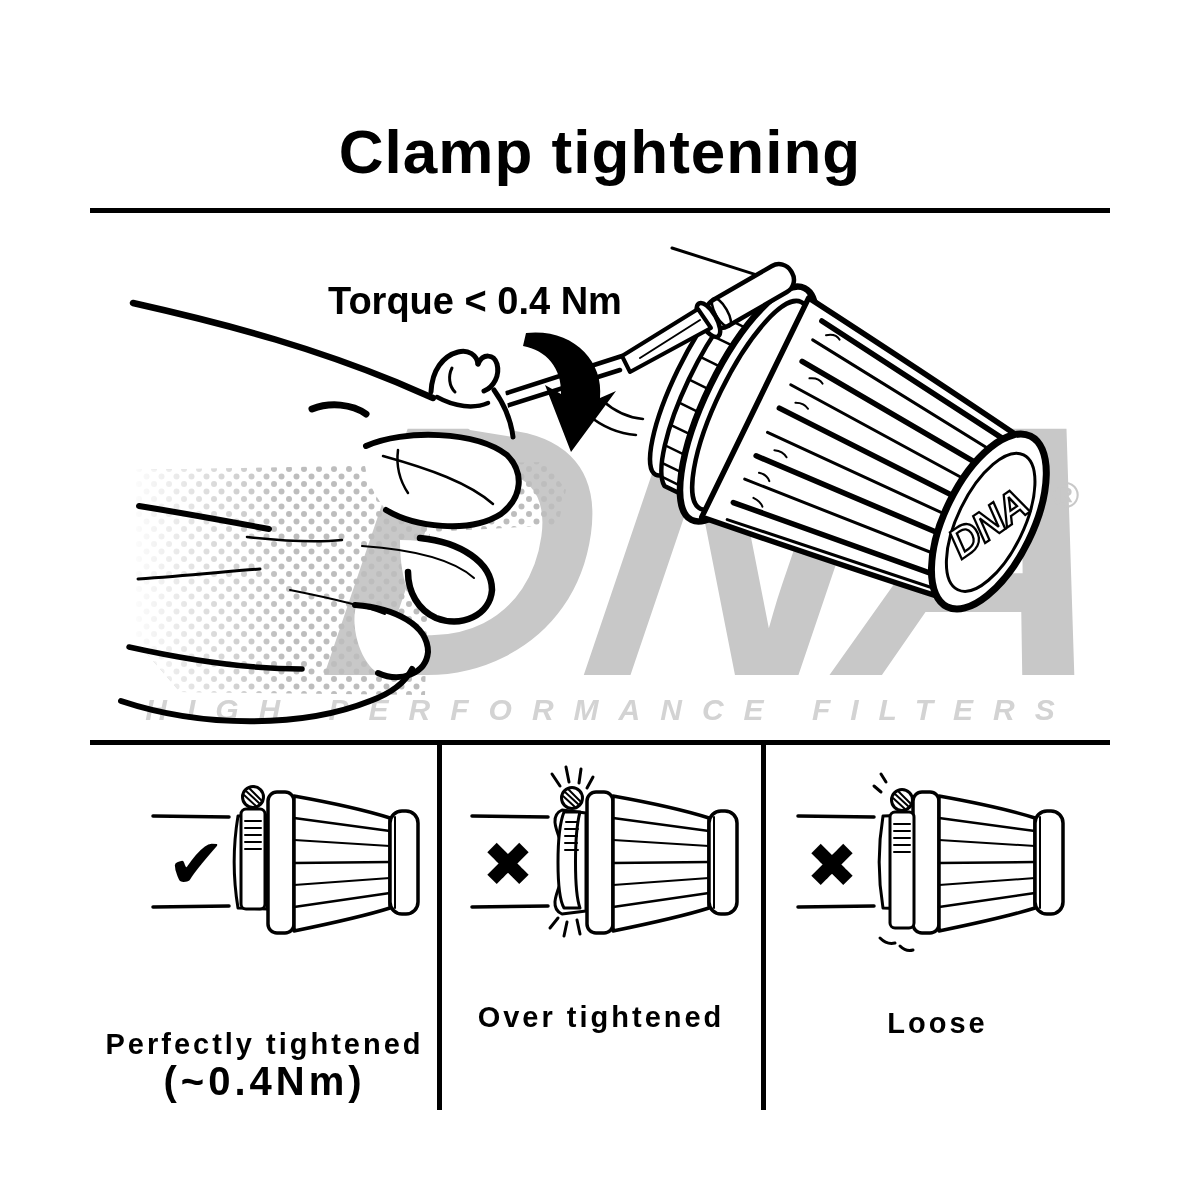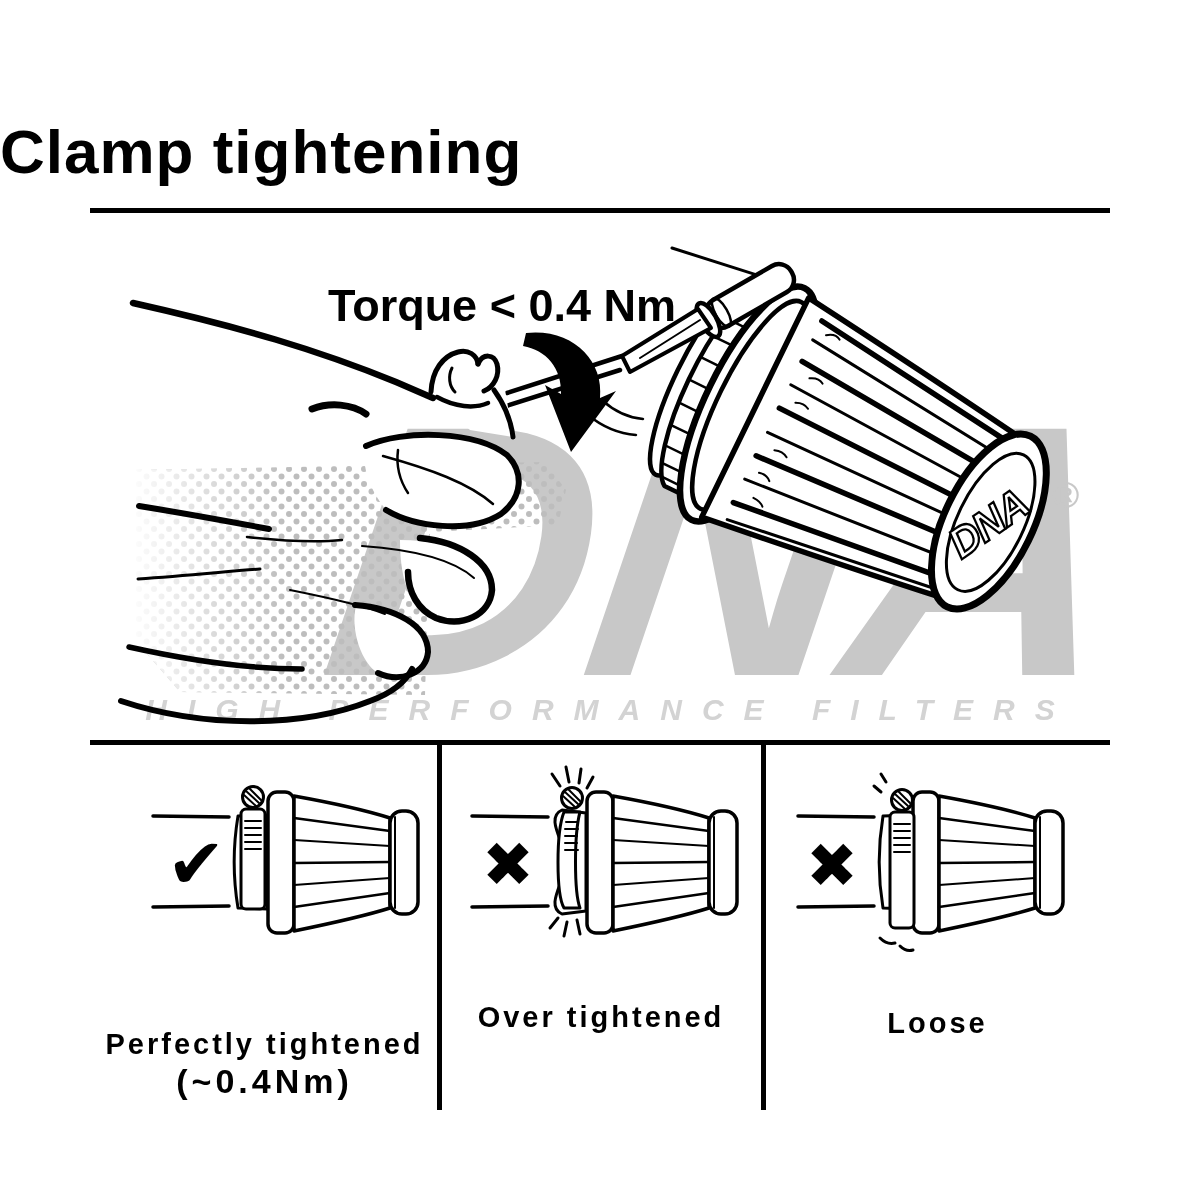--- a/index.html
+++ b/index.html
@@ -1,25 +1,25 @@
 <!DOCTYPE html>
 <html style="--ink: #000000; --watermark_gray: #c8c8c8; --tagline_gray: #d3d3d3; --halftone_gray: #bdbdbd;"><head>
 <meta charset="utf-8">
 <style>
   :root{--ink:#000;--watermark_gray:#c8c8c8;--tagline_gray:#d3d3d3;--halftone_gray:#bdbdbd}
   body{margin:0}
   .page{position:relative;width:1200px;height:1200px;background:#fff;font-family:"Liberation Sans",sans-serif;overflow:hidden;color:var(--ink)}
-  .title{position:absolute;top:116px;left:0;width:100%;text-align:left;font-size:62px;font-weight:bold;letter-spacing:1px;z-index:3}
+  .title{position:absolute;top:116px;left:0;width:100%;text-align:center;font-size:62px;font-weight:bold;letter-spacing:1px;z-index:3}
   .rule{position:absolute;left:90px;width:1020px;height:5px;background:var(--ink);z-index:3}
   #rule-title{top:208px}
   #rule-section{top:740px}
   .vline{position:absolute;top:745px;height:365px;width:5px;background:var(--ink);z-index:3}
   #vline-1{left:437px}
   #vline-2{left:761px}
-  .torque{position:absolute;left:328px;top:280px;font-size:45px;font-weight:bold;z-index:3}
+  .torque{position:absolute;left:328px;top:280px;font-size:38px;font-weight:bold;z-index:3}
   .watermark{position:absolute;left:310px;top:372px;font-size:358px;font-weight:bold;font-style:italic;letter-spacing:-4px;line-height:1;color:var(--watermark_gray);transform:skewX(-8deg) scaleX(1.02);transform-origin:left bottom;z-index:1}
   .tagline{position:absolute;left:0;width:100%;top:693px;text-align:center;font-size:30px;font-weight:bold;font-style:italic;letter-spacing:20px;padding-left:20px;box-sizing:border-box;color:var(--tagline_gray);white-space:nowrap;z-index:1}
   .art{position:absolute;left:0;top:0;z-index:2}
   .plabel{position:absolute;text-align:center;font-weight:bold;letter-spacing:3px;font-size:29px;line-height:37px;z-index:3}
   #plabel-1{left:92px;width:345px;top:1026px}
   #plabel-2{left:441px;width:320px;top:999px}
   #plabel-3{left:765px;width:345px;top:1005px}
   .f{fill:#fff;stroke:var(--ink);stroke-linecap:round;stroke-linejoin:round}
   .s{fill:none;stroke:var(--ink);stroke-linecap:round;stroke-linejoin:round}
   .k{fill:var(--ink);stroke:none}
@@ -186,21 +186,21 @@
         <path class="s" stroke-width="2" d="M16,-38 L32,-38 M16,-31 L32,-31 M16,-24 L32,-24 M16,-17 L32,-17 M16,-10 L32,-10"></path>
         <circle class="f" stroke-width="3" cx="24" cy="-62" r="10.5"></circle>
         <path class="s" stroke-width="2" d="M17,-68 L30,-56 M20,-71 L32,-59 M15,-64 L27,-53"></path>
         <path class="s" stroke-width="3" d="M2,76 q7,7 15,5 M22,84 q6,6 13,4 M-4,-76 l7,6 M3,-88 l5,8"></path>
       </g>
     </g>
   </svg>
 
   <div class="plabel" id="plabel-1">
     <div>Perfectly tightened</div>
-    <div style="letter-spacing:4px;font-size:34px">(~0.4Nm)</div>
+    <div style="letter-spacing:4px;font-size:40px">(~0.4Nm)</div>
   </div>
   <div class="plabel" id="plabel-2">Over tightened</div>
   <div class="plabel" id="plabel-3">Loose</div>
 
   <div class="rule" id="rule-section"></div>
   <div class="vline" id="vline-1"></div>
   <div class="vline" id="vline-2"></div>
 
 </div>
 

